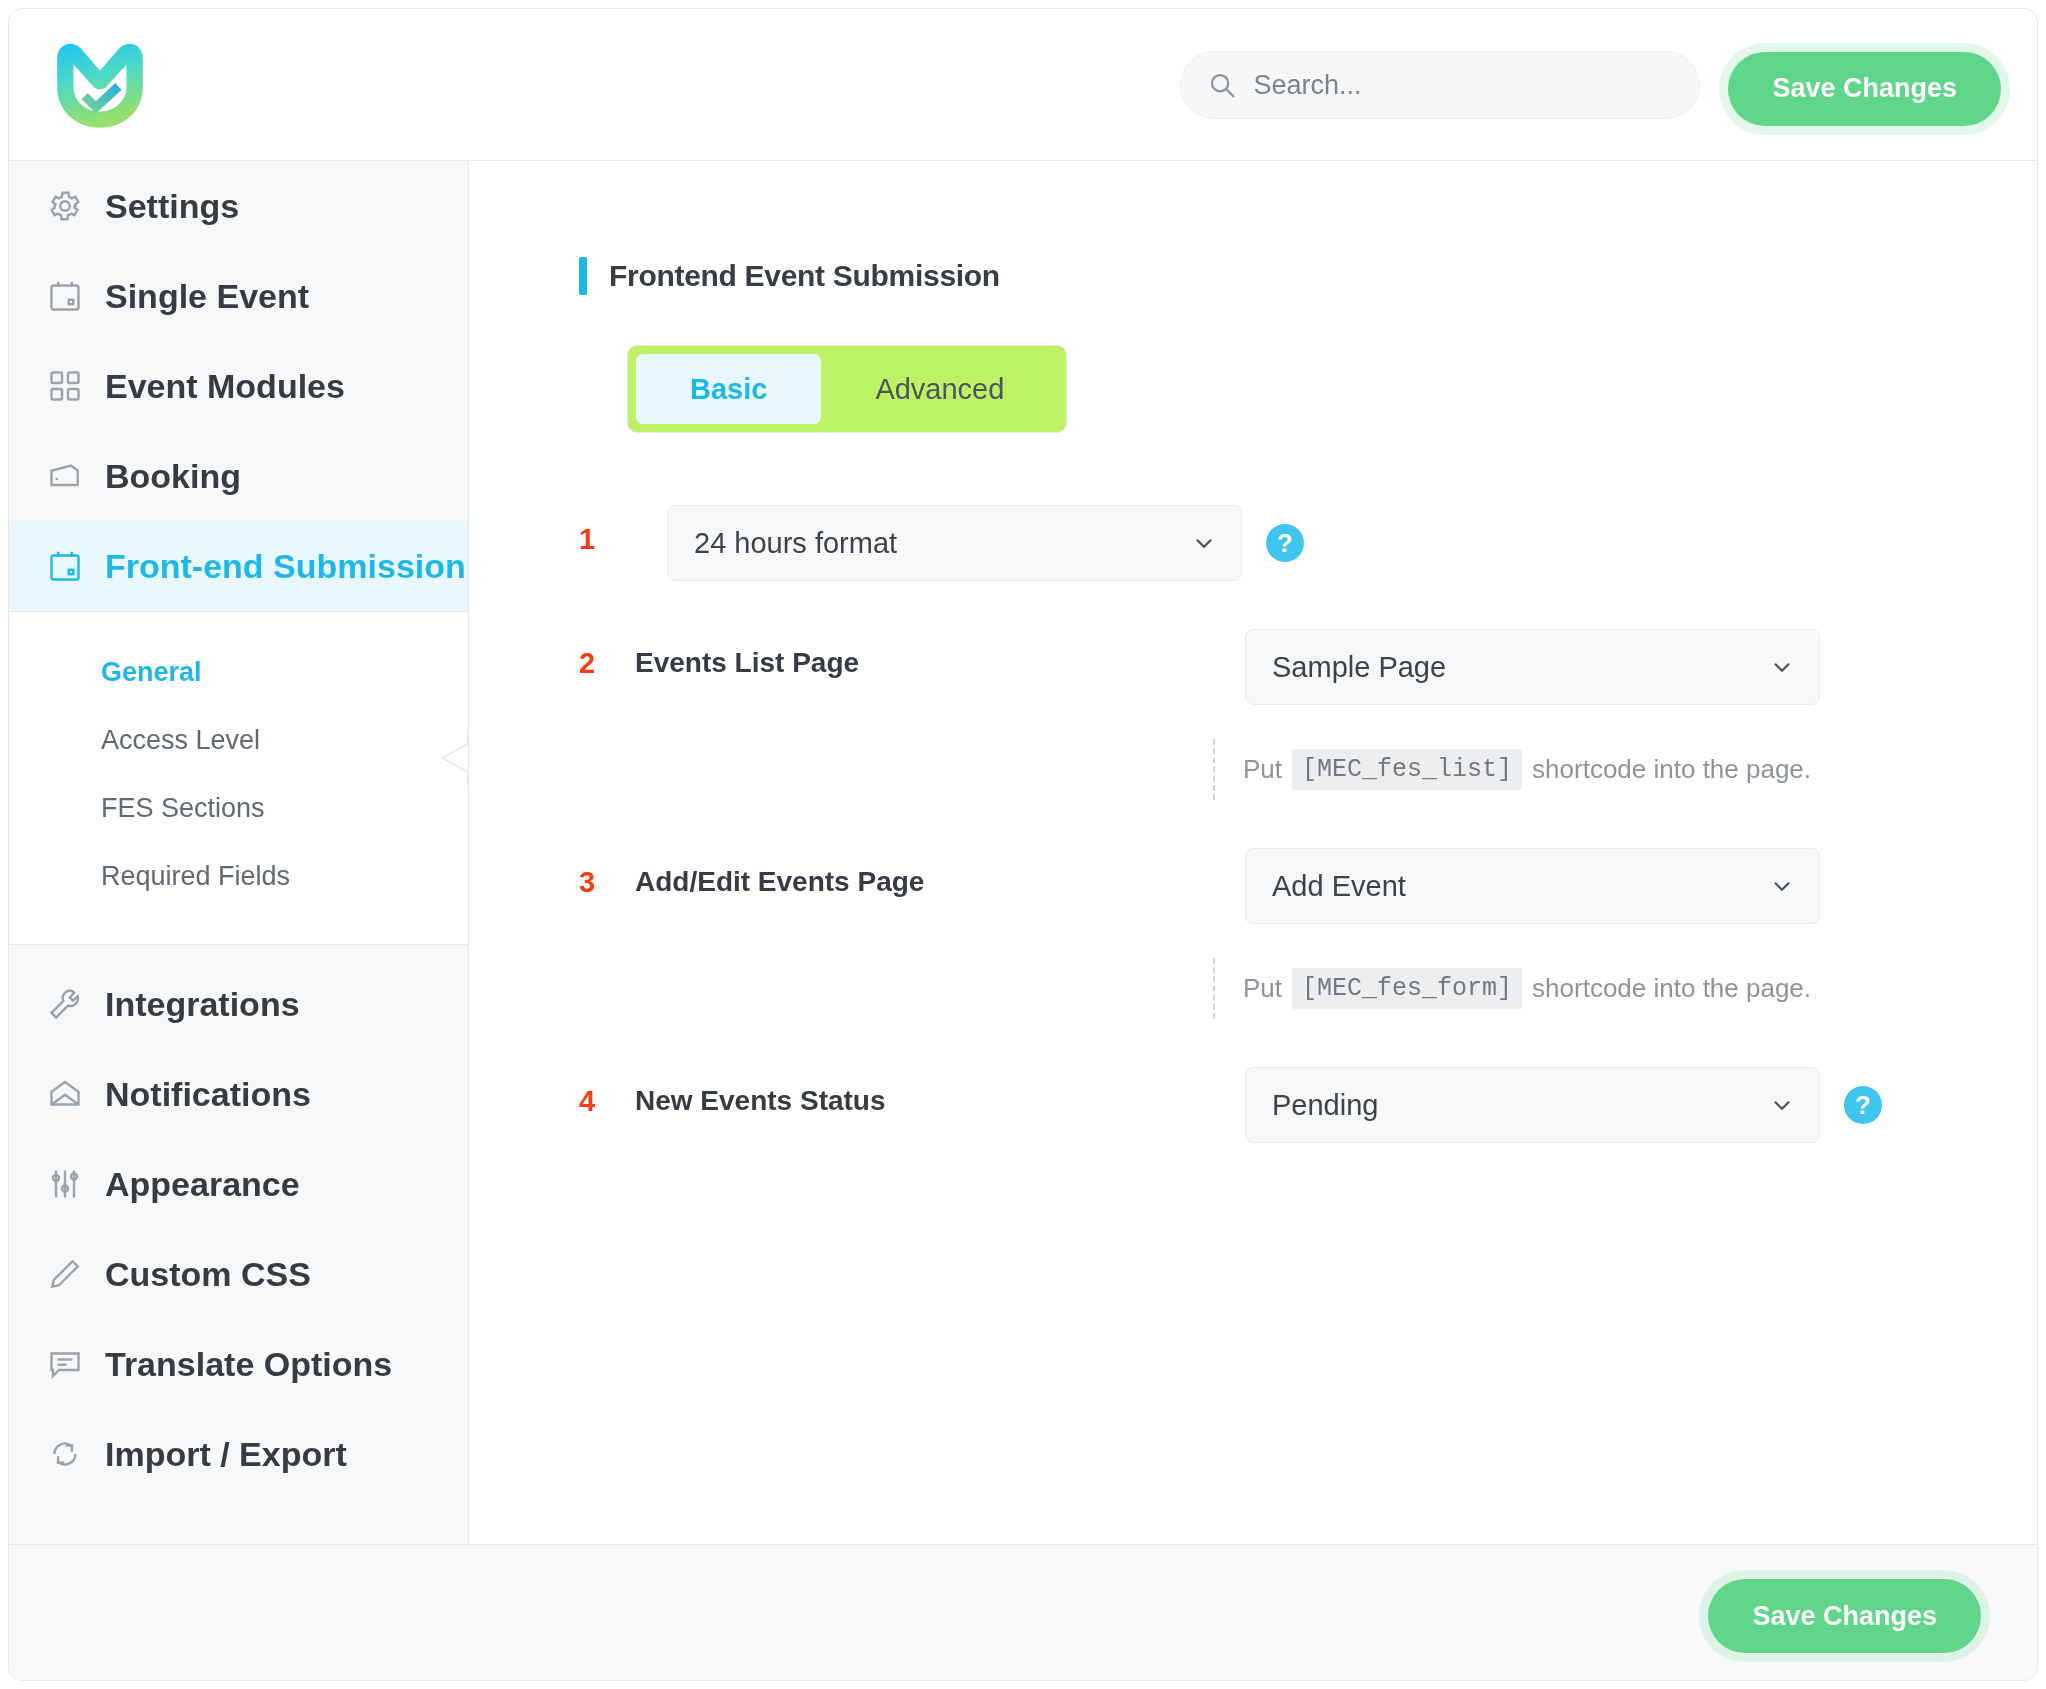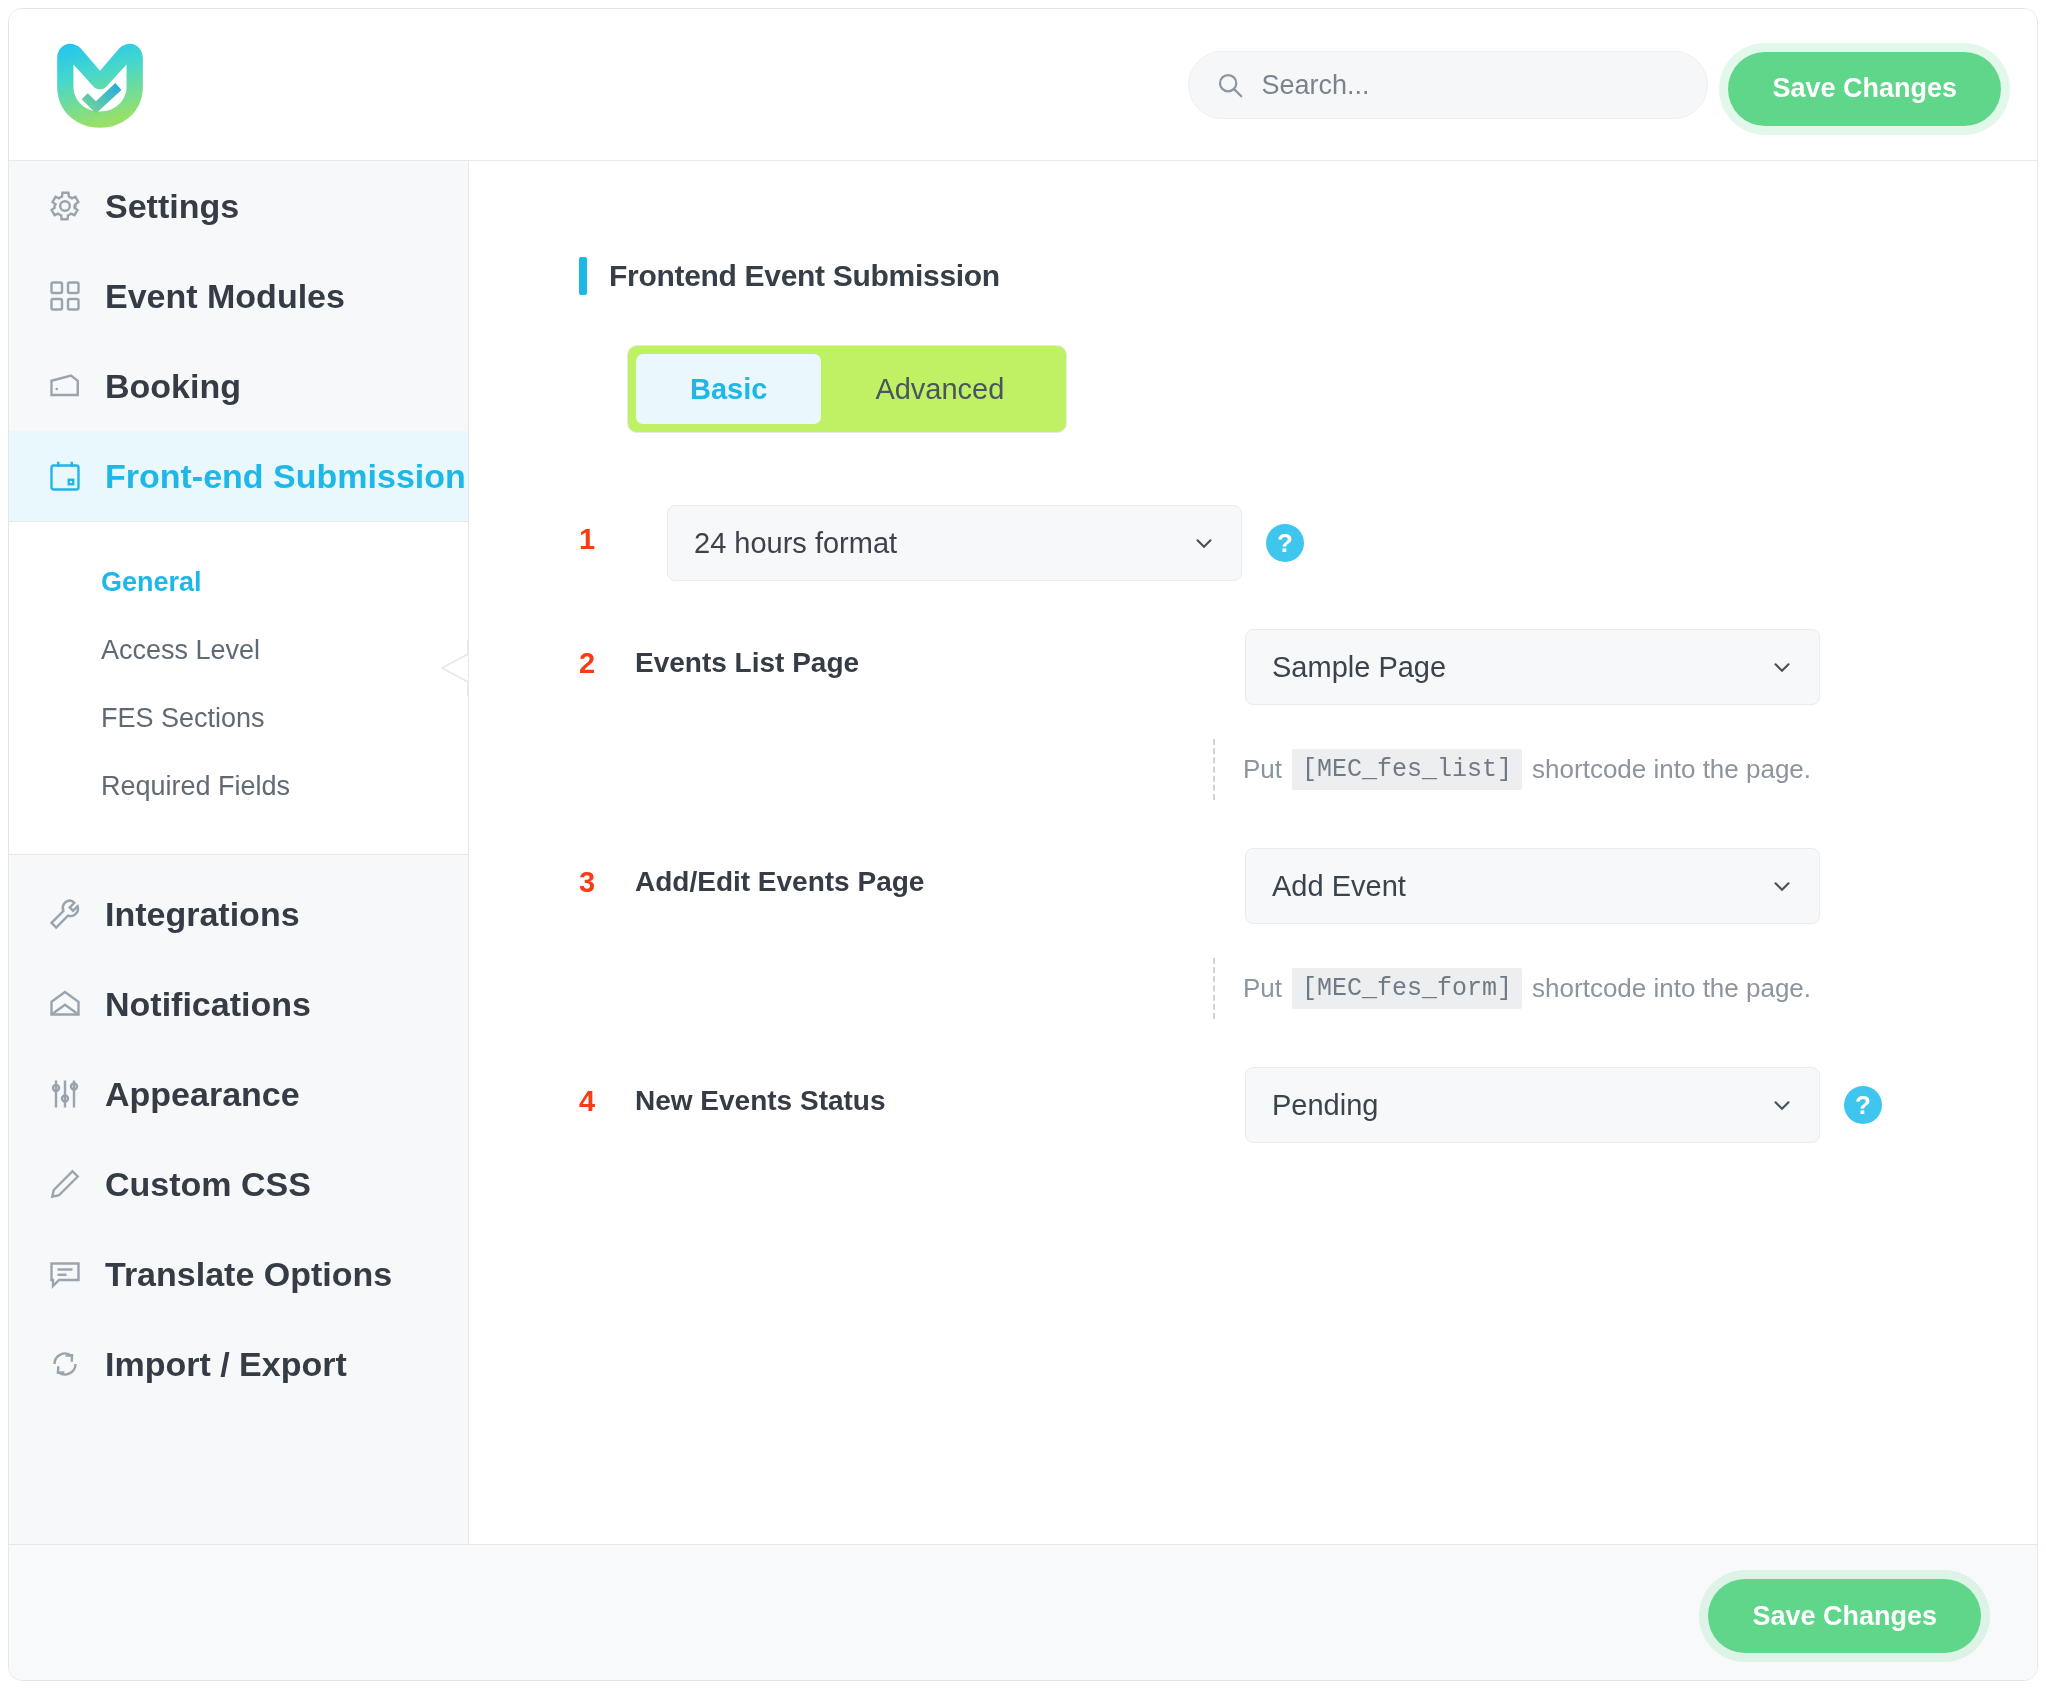--- a/index.html
+++ b/index.html
@@ -36,21 +36,21 @@
     width: 460px;
     display: flex;
     align-items: center;
     padding-left: 40px;
   }
   .logo { width: 102px; height: 102px; display: block; }
 
   .header-right {
     position: absolute;
     right: 36px; top: 0; height: 152px;
-    display: flex; align-items: center; gap: 20px;
+    display: flex; align-items: center; gap: 28px;
   }
   .search-box {
     width: 520px; height: 68px;
     background: #f5f7f8;
     border: 1px solid #eceff1;
     border-radius: 34px;
     display: flex; align-items: center;
     padding: 0 26px;
     gap: 16px;
   }
@@ -268,20 +268,29 @@
     <div class="sidebar">
 
       <div class="nav-item">
         <svg class="nav-ico" viewBox="0 0 24 24" fill="none" stroke="currentColor" stroke-width="1.6">
           <circle cx="12" cy="12" r="3.2"></circle>
           <path d="M19 12a7 7 0 0 0-.1-1.2l2-1.5-2-3.4-2.3 1a7 7 0 0 0-2-1.2l-.3-2.5h-4l-.3 2.5a7 7 0 0 0-2 1.2l-2.3-1-2 3.4 2 1.5A7 7 0 0 0 5 12c0 .4 0 .8.1 1.2l-2 1.5 2 3.4 2.3-1c.6.5 1.3.9 2 1.2l.3 2.5h4l.3-2.5c.7-.3 1.4-.7 2-1.2l2.3 1 2-3.4-2-1.5c.1-.4.1-.8.1-1.2z"></path>
         </svg>
         <span>Settings</span>
       </div>
 
+      <div class="nav-item">
+        <svg class="nav-ico" viewBox="0 0 24 24" fill="none" stroke="currentColor" stroke-width="1.6">
+          <rect x="3" y="5" width="18" height="16" rx="1.5"></rect>
+          <line x1="7.5" y1="2.5" x2="7.5" y2="6"></line>
+            <line x1="16.5" y1="2.5" x2="16.5" y2="6"></line>
+          <rect x="14.5" y="14.5" width="3" height="3"></rect>
+        </svg>
+        <span>Single Event</span>
+      </div>
 
       <div class="nav-item">
         <svg class="nav-ico" viewBox="0 0 24 24" fill="none" stroke="currentColor" stroke-width="1.6">
           <rect x="3" y="3" width="7" height="7" rx="1"></rect>
             <rect x="14" y="3" width="7" height="7" rx="1"></rect>
           <rect x="3" y="14" width="7" height="7" rx="1"></rect>
             <rect x="14" y="14" width="7" height="7" rx="1"></rect>
         </svg>
         <span>Event Modules</span>
       </div>

